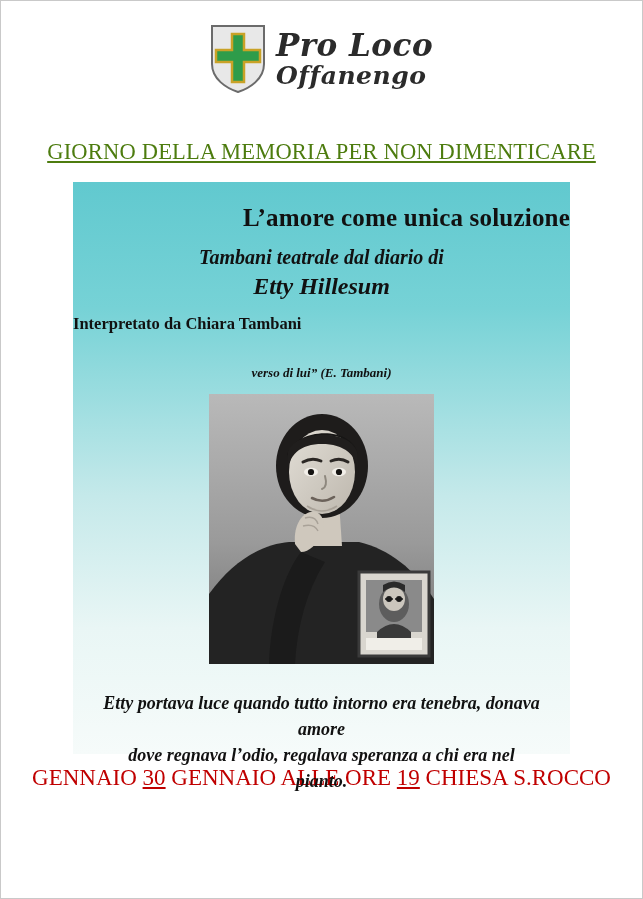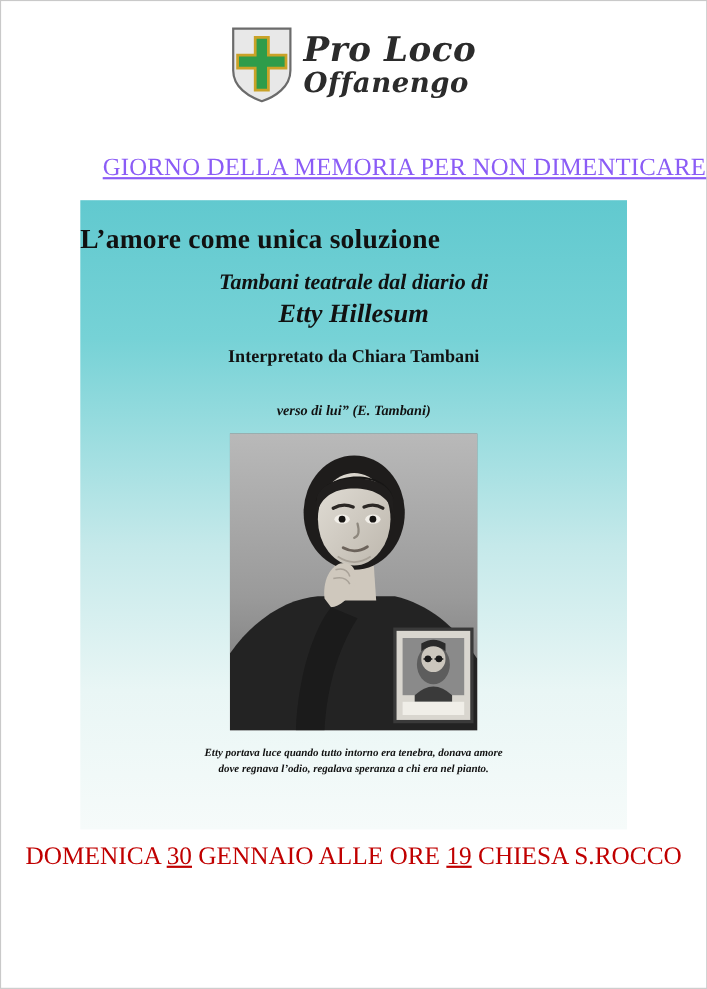--- a/index.html
+++ b/index.html
@@ -58,42 +58,42 @@
     font-style: italic;
     font-weight: bold;
     font-size: 25px;
     color: #2b2b2b;
     margin-top: 2px;
     letter-spacing: 0.5px;
   }
 
   
   .memoria-heading {
-    text-align: right;
-    color: #8b5cf6;
+    text-align: center;
+    color: #4d7c0f;
     font-family: "Liberation Serif", serif;
     font-size: 22.5px;
     letter-spacing: 0.2px;
     text-decoration: underline;
     margin-top: 52px;
     white-space: nowrap;
   }
 
   
   .teal-panel {
     width: 497px;
     height: 572px;
     margin: 17px auto 0 auto;
     background: linear-gradient(180deg, #61c9cf 0%, #76d2d6 22%, #c5e9ea 55%, #e9f6f5 78%, #f6fbfa 100%);
     position: relative;
     box-sizing: border-box;
     padding-top: 22px;
   }
   .panel-title {
-    text-align: left;
+    text-align: right;
     font-family: "Liberation Serif", serif;
     font-weight: bold;
     font-size: 25px;
     color: #111;
     letter-spacing: 0.2px;
   }
   .panel-sub1 {
     text-align: center;
     font-family: "Liberation Serif", serif;
     font-weight: bold;
@@ -105,21 +105,20 @@
   .panel-sub2 {
     text-align: center;
     font-family: "Liberation Serif", serif;
     font-weight: bold;
     font-style: italic;
     font-size: 24px;
     color: #111;
     margin-top: 4px;
   }
   .panel-interp {
-    text-align: center;
     font-family: "Liberation Serif", serif;
     font-weight: bold;
     font-size: 16.5px;
     color: #111;
     margin-top: 14px;
   }
   .panel-quote {
     text-align: center;
     font-family: "Liberation Serif", serif;
     font-weight: bold;
@@ -140,23 +139,23 @@
     overflow: hidden;
     background: #8d8d8d;
   }
   .photo-wrap svg { display: block; }
 
   .panel-caption {
     text-align: center;
     font-family: "Liberation Serif", serif;
     font-weight: bold;
     font-style: italic;
-    font-size: 10px;
-    color: #111;
-    margin-top: 14px;
+    font-size: 18px;
+    color: #111;
+    margin-top: 26px;
     line-height: 1.45;
     padding: 0 30px;
   }
 
   
   .when-line {
     text-align: center;
     color: #c00000;
     font-family: "Liberation Serif", serif;
     font-size: 23px;
@@ -263,17 +262,17 @@
       </svg>
     </div>
 
     <div class="panel-caption">
       <span>Etty portava luce quando tutto intorno era tenebra, donava amore</span><br>
       <span>dove regnava l’odio, regalava speranza a chi era nel pianto.</span>
     </div>
   </div>
 
   <div class="when-line">
-    <span>DOMENICA </span><span class="u">30</span><span> GENNAIO ALLE ORE </span><span class="u">19</span><span> CHIESA S.ROCCO</span>
+    <span>GENNAIO </span><span class="u">30</span><span> GENNAIO ALLE ORE </span><span class="u">19</span><span> CHIESA S.ROCCO</span>
   </div>
 
 
 </div>
 
 </body></html>

